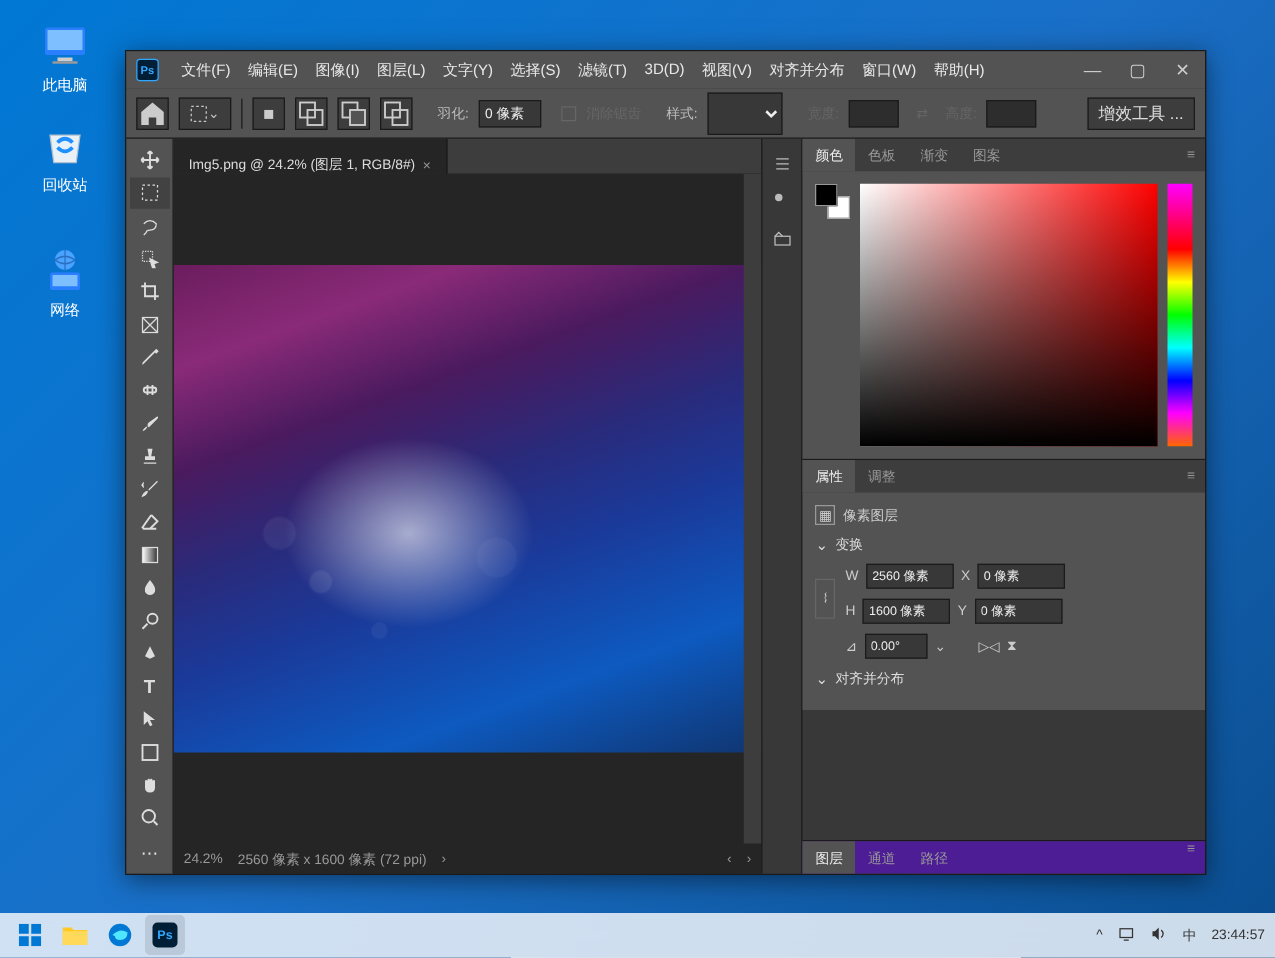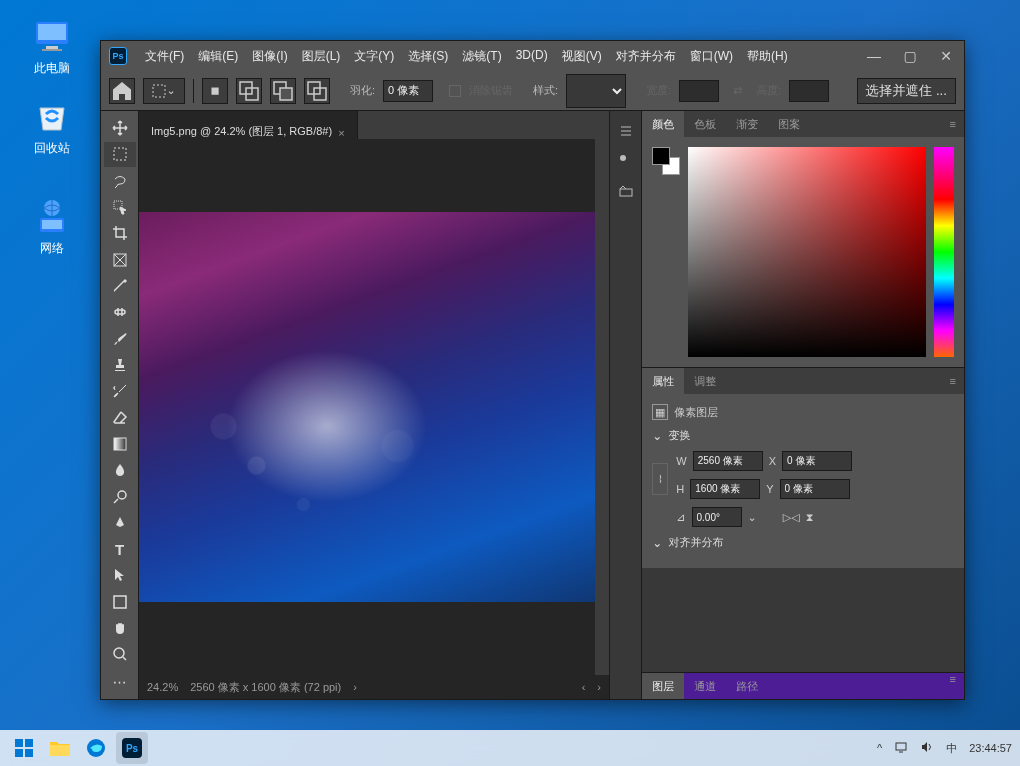--- a/index.html
+++ b/index.html
@@ -146,21 +146,21 @@
     <input class="opt-input" value="0 像素" style="">
     <span style="width:12px;height:12px;border:1px solid #666;margin-left:8px"></span>
     <span class="opt-label" style="color:#666">消除锯齿</span>
     <span class="opt-label" style="margin-left:12px">样式:</span>
     <select class="opt-select"><option>正常</option></select>
     <span class="opt-label" style="margin-left:12px;color:#666">宽度:</span>
     <input class="opt-input" style="width: 40px; background: rgb(45, 45, 45);" disabled="">
     <span style="margin:0 6px;color:#666">⇄</span>
     <span class="opt-label" style="color:#666">高度:</span>
     <input class="opt-input" style="width: 40px; background: rgb(45, 45, 45);" disabled="">
-    <button class="opt-btn" style="width:auto;padding:0 8px;margin-left:auto;color:#ddd">选择并遮住 ...</button>
+    <button class="opt-btn" style="width:auto;padding:0 8px;margin-left:auto;color:#ddd">增效工具 ...</button>
   </div>
 
   <div class="workspace">
     <div class="tools-col">
       <div class="tool">
           <svg viewBox="0 0 16 16" fill="none" stroke="#ddd" stroke-width="1.5">
             <path d="M8 1 L8 15 M1 8 L15 8 M8 1 L6 3 M8 1 L10 3 M8 15 L6 13 M8 15 L10 13 M1 8 L3 6 M1 8 L3 10 M15 8 L13 6 M15 8 L13 10"></path>
           </svg>
         </div>
       <div class="tool active">

